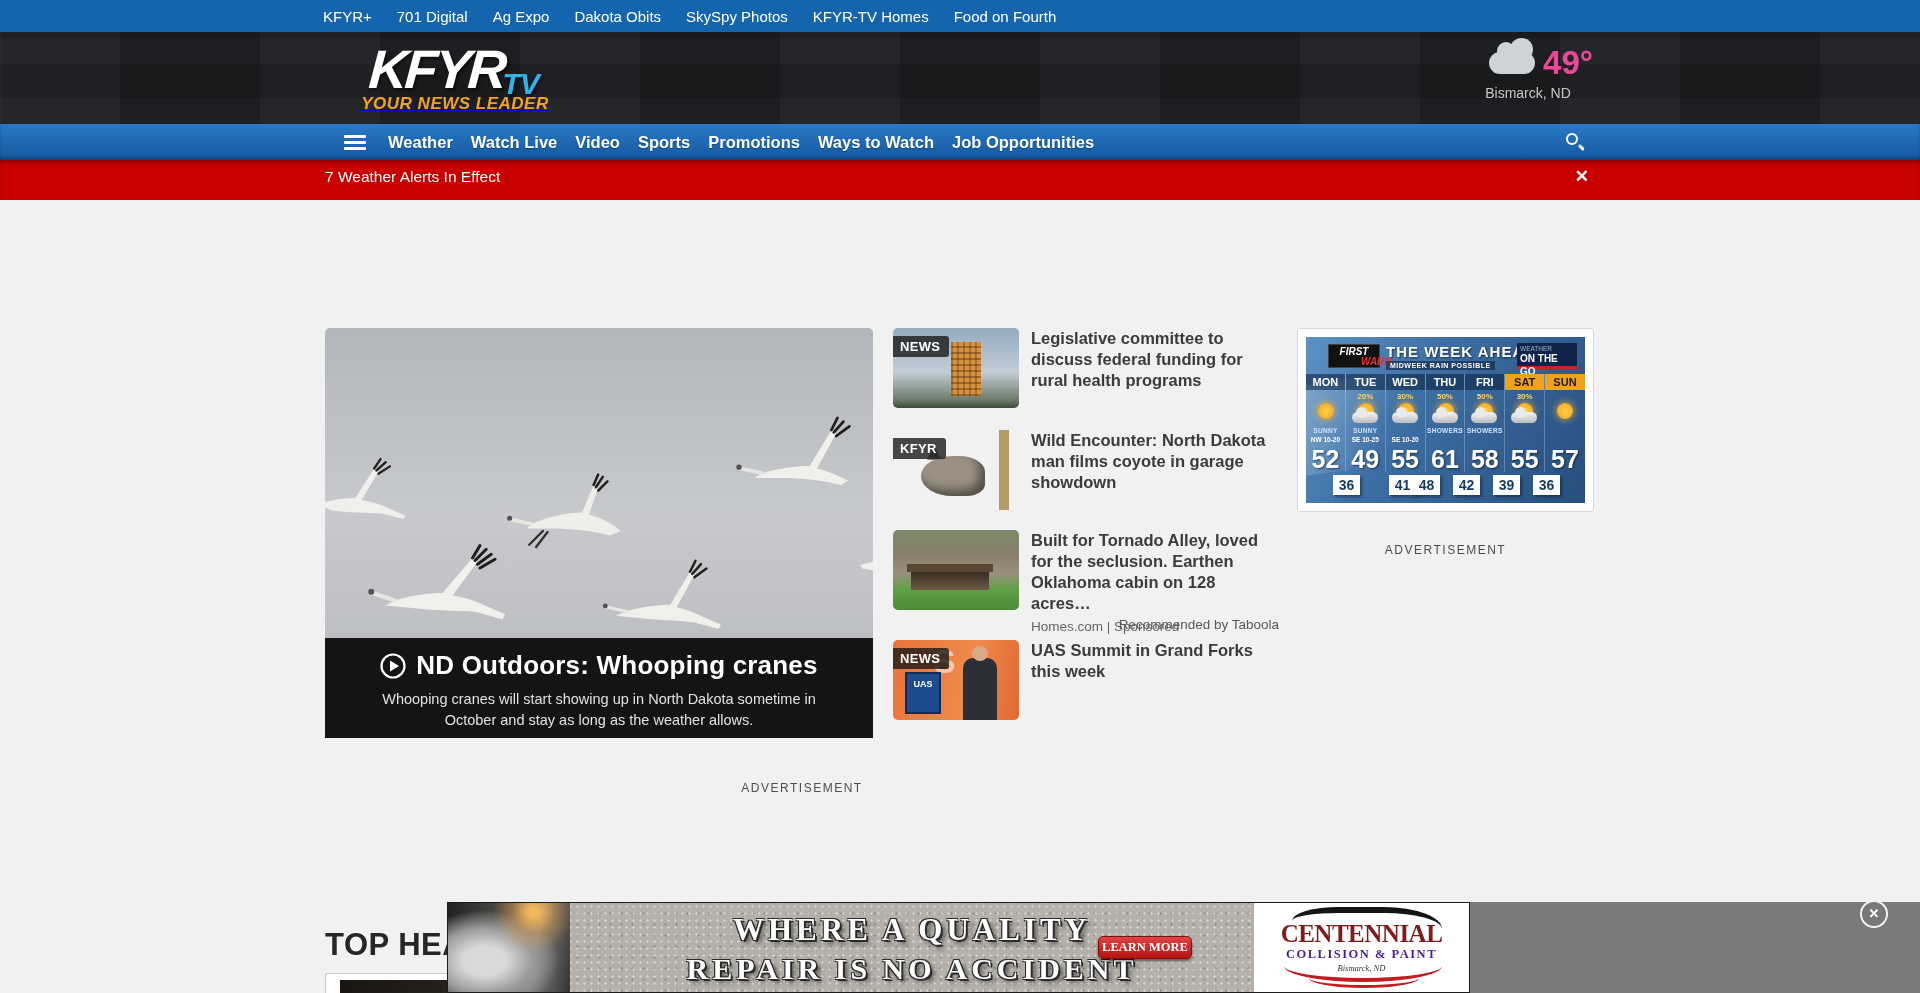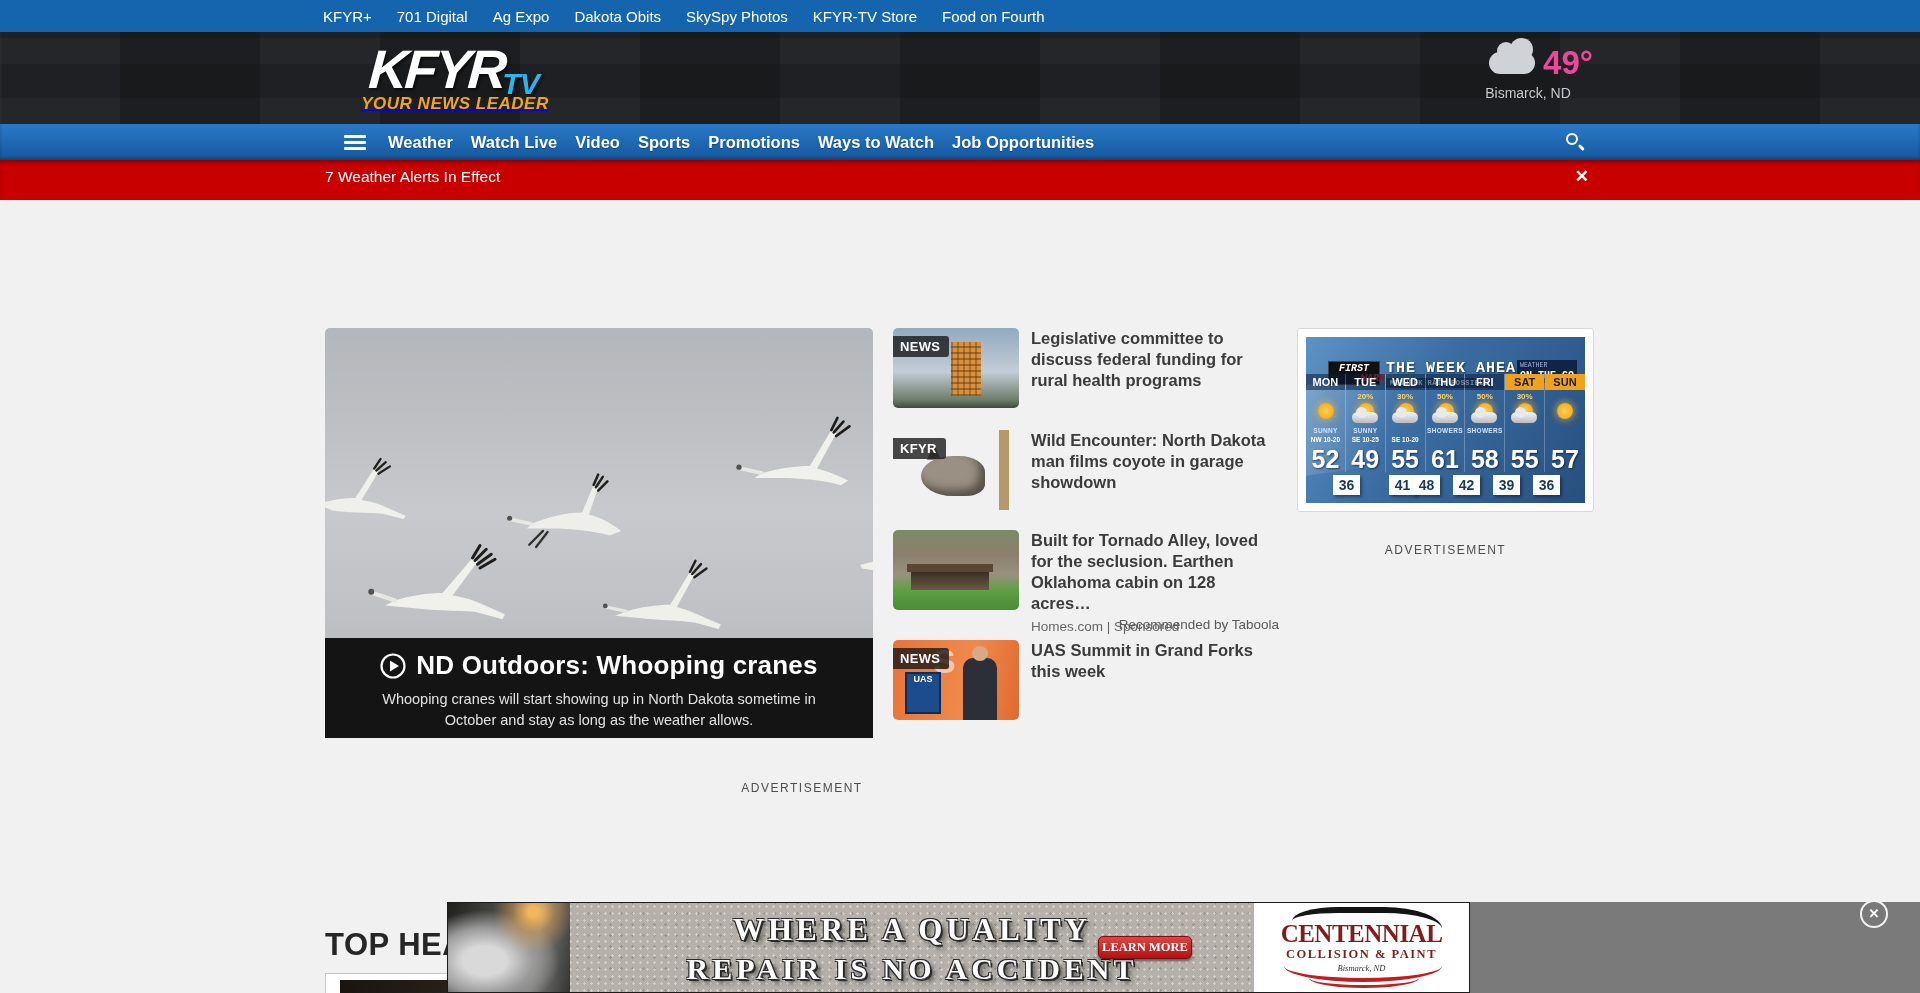--- a/index.html
+++ b/index.html
@@ -80,28 +80,28 @@
   .t-coyote .ear { position:absolute; left:34px; top:14px; width:0; height:0; border-left:7px solid transparent; border-right:7px solid transparent; border-bottom:16px solid #8a8174; }
   .t-cabin { background:linear-gradient(#7d8a67 0%, #8a7f6d 30%, #99907e 55%, #5fa045 75%, #4c8a37 100%); }
   .t-cabin .rocks { position:absolute; left:0; top:0; width:100%; height:44px;
     background-image:radial-gradient(circle at 15% 40%, #a99e8a 6px, transparent 7px), radial-gradient(circle at 40% 25%, #93876f 7px, transparent 8px), radial-gradient(circle at 65% 45%, #b0a591 6px, transparent 7px), radial-gradient(circle at 85% 30%, #8e8269 7px, transparent 8px), #857a64; }
   .t-cabin .roof { position:absolute; left:14px; top:34px; width:86px; height:8px; background:#5b4633; box-shadow:0 10px 0 -3px #7a6residents; }
   .t-cabin .porch { position:absolute; left:18px; top:42px; width:78px; height:18px; background:linear-gradient(#3a2f24,#6b5a44); }
   .t-uas { background:linear-gradient(100deg,#e8743a 0%, #ef8a4c 60%, #e06a30 100%); }
   .t-uas .ghost { position:absolute; left:40px; top:2px; color:rgba(255,255,255,.55); font-size:34px; font-weight:bold; }
   .t-uas .man { position:absolute; right:22px; top:18px; width:34px; height:62px; background:#2c2f38; border-radius:10px 10px 0 0; }
   .t-uas .head { position:absolute; right:31px; top:6px; width:16px; height:15px; background:#d9a887; border-radius:50%; }
-  .t-uas .screen { position:absolute; left:12px; top:32px; width:36px; height:42px; background:#1c4c8c; border:2px solid #0e2c55; color:#fff; font-size:9px; font-weight:bold; text-align:center; }
+  .t-uas .screen { position:absolute; left:12px; top:32px; width:36px; height:42px; background:#1c4c8c; border:2px solid #0e2c55; color:#fff; font-size:9px; font-weight:bold; text-align:center; padding-top:5px; }
 
   
   .weather-card { position:absolute; left:1297px; top:328px; width:297px; height:184px; background:#fff; border:1px solid #d8d8d8; border-radius:3px; padding:8px; cursor:pointer; }
   .wg { position:relative; width:279px; height:166px; overflow:hidden; color:#fff;
     background:linear-gradient(120deg,#5d93c4 0%, #3c6ea3 40%, #274f7e 100%); }
   .wg:before { content:""; position:absolute; left:-30px; top:40px; width:180px; height:90px; background:linear-gradient(115deg, rgba(255,255,255,.30), rgba(255,255,255,0) 60%); transform:rotate(-8deg); }
-  .wg-header { position:absolute; left:0; top:22px; width:100%; height:30px;font-family:Liberation Mono, monospace; }
+  .wg-header { position:absolute; left:0; top:5px; width:100%; height:30px; }
   .fw-logo { position:absolute; left:22px; top:2px; width:52px; height:24px; background:#111; text-align:center; line-height:1; padding-top:2px; border:1px solid #444; }
   .fw-first { display:block; color:#fff; font-style:italic; font-weight:bold; font-size:10px; }
   .fw-warn { display:block; color:#e33030; font-style:italic; font-weight:bold; font-size:10px;padding-left:32px; }
   .wg-title { position:absolute; left:80px; top:1px; font-size:15px; font-weight:bold; letter-spacing:1px; text-shadow:1px 1px 2px rgba(0,0,0,.6); }
   .wg-sub { position:absolute; left:80px; top:19px; font-size:7px; font-weight:bold; letter-spacing:.5px; background:rgba(10,25,50,.55); padding:1px 4px; }
   .go-logo { position:absolute; right:8px; top:1px; width:60px; height:26px; background:#10244a; font-size:6.5px; line-height:1.25; padding:2px 3px; border-bottom:3px solid #c22; }
   .go-l1 { color:#9fb6d6; } .go-l2 { color:#fff; font-weight:bold; font-size:10px; }
   .wg-days { position:absolute; left:0px; top:37px; width:279px; display:flex; }
   .wg-col { width:39.85px; text-align:center; border-right:1px solid rgba(255,255,255,.25); }
   .wg-col:last-child { border-right:none; }
@@ -142,40 +142,40 @@
   .ad-line { color:#fff; font-weight:bold; letter-spacing:4px;
     text-shadow:-1px -1px 0 #2b2b2b, 1px -1px 0 #2b2b2b, -1px 1px 0 #2b2b2b, 2px 2px 0 #2b2b2b, 4px 4px 5px rgba(0,0,0,.55); }
   .ad-line.l1 { font-size:31px; }
   .ad-line.l2 { font-size:30px; margin-top:4px; }
   .cta { position:absolute; right:62px; top:33px; width:94px; height:23px; border:1px solid #7d0f0f; border-radius:5px;
     background:linear-gradient(#e04444,#b51212); color:#fff; font-size:12.5px; font-weight:bold; font-family:"Liberation Serif", serif;
     display:flex; align-items:center; justify-content:center; box-shadow:0 2px 3px rgba(0,0,0,.5); cursor:pointer; }
   .brand-panel { position:relative; flex:0 0 215px; background:#fff; text-align:center; font-family:"Liberation Serif", serif; padding-top:18px; }
   .car-arc { position:absolute; left:38px; top:4px; width:150px; height:22px; border-top:6px solid #141414; border-radius:50% 62% 0 0 / 100% 160% 0 0; }
   .brand-name { color:#7f1d1d; font-size:25px; font-weight:bold; letter-spacing:-.5px; line-height:1; }
-  .brand-sub { color:#7f1d1d; font-size:12.5px; font-weight:bold; letter-spacing:1.5px; margin-top:1px; }
+  .brand-sub { color:#4c1d95; font-size:12.5px; font-weight:bold; letter-spacing:1.5px; margin-top:1px; }
   .brand-city { color:#333; font-size:8.5px; font-style:italic; margin-top:1px; position:relative; z-index:2; }
   .swoosh { position:absolute; left:30px; bottom:10px; width:158px; height:16px; border-bottom:4px solid #c41d1f; border-radius:0 0 50% 50% / 0 0 100% 100%; }
   .swoosh.s2 { left:55px; bottom:4px; width:110px; height:10px; border-bottom-width:3px; }
   .ad-close { position:absolute; left:1860px; top:900px; width:28px; height:28px; border-radius:50%; border:2px solid #f2f2f2;
     background:rgba(118,118,118,.4); color:#fff; font-size:13px; font-weight:bold; line-height:24px; text-align:center; cursor:pointer; }
 </style>
 </head>
 <body>
 
 <div class="page">
 
   <div class="utilbar">
     <nav class="util-links">
       <a href="#">KFYR+</a>
       <a href="#">701 Digital</a>
       <a href="#">Ag Expo</a>
       <a href="#">Dakota Obits</a>
       <a href="#">SkySpy Photos</a>
-      <a href="#">KFYR-TV Store</a>
+      <a href="#">KFYR-TV Homes</a>
       <a href="#">Food on Fourth</a>
     </nav>
   </div>
 
   <header class="header">
     <div class="pattern"></div>
     <div class="header-inner">
       <a href="#" class="logo">
         <span class="logo-main">KFYR</span><span class="logo-tv">TV</span>
         <div class="tagline">YOUR NEWS LEADER</div>

